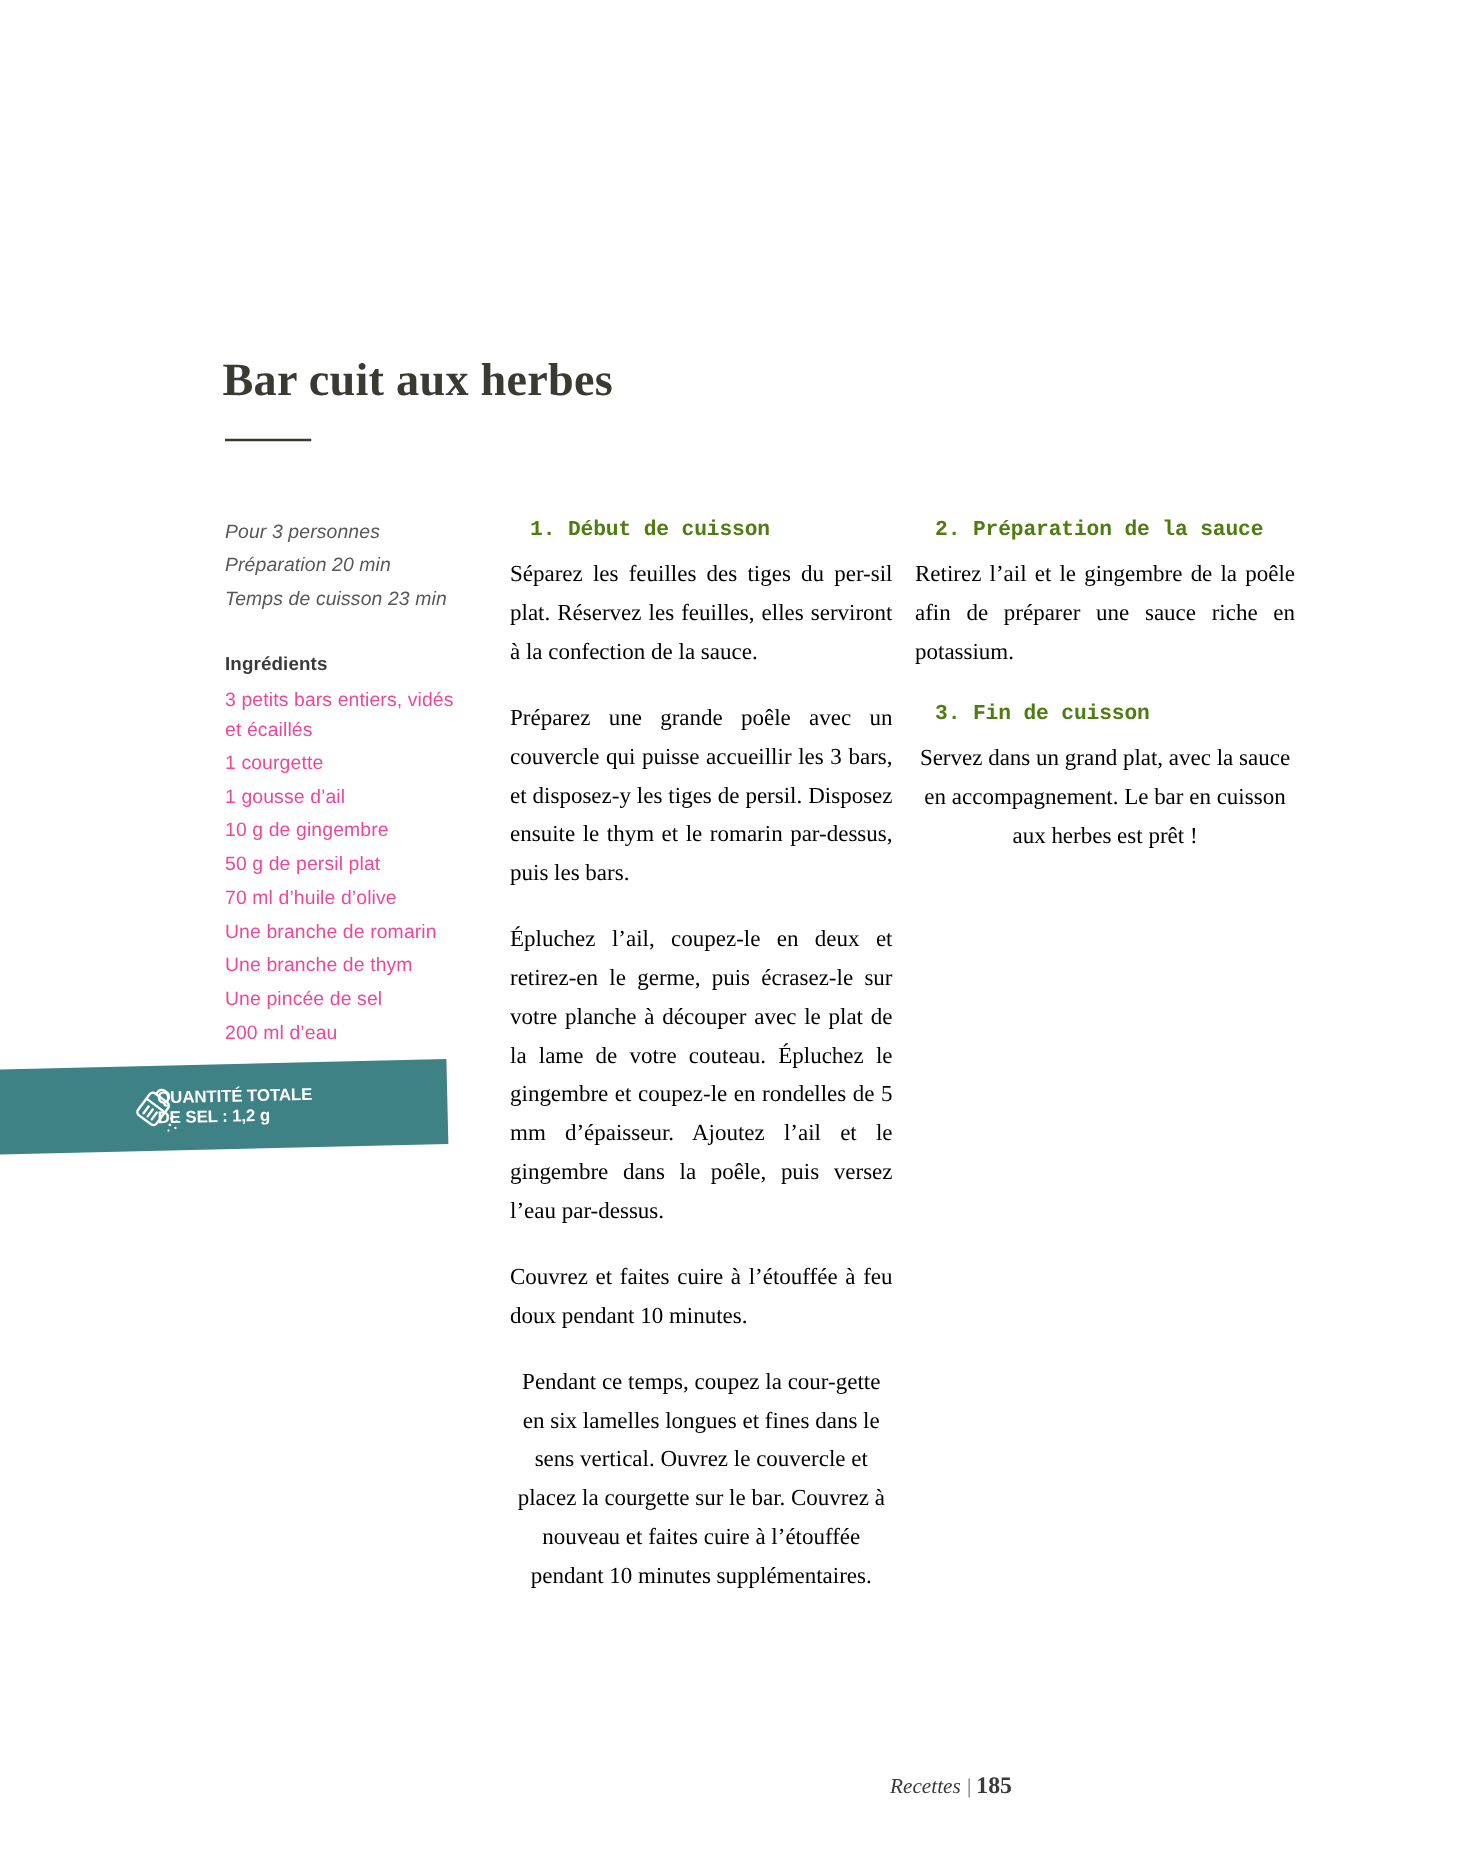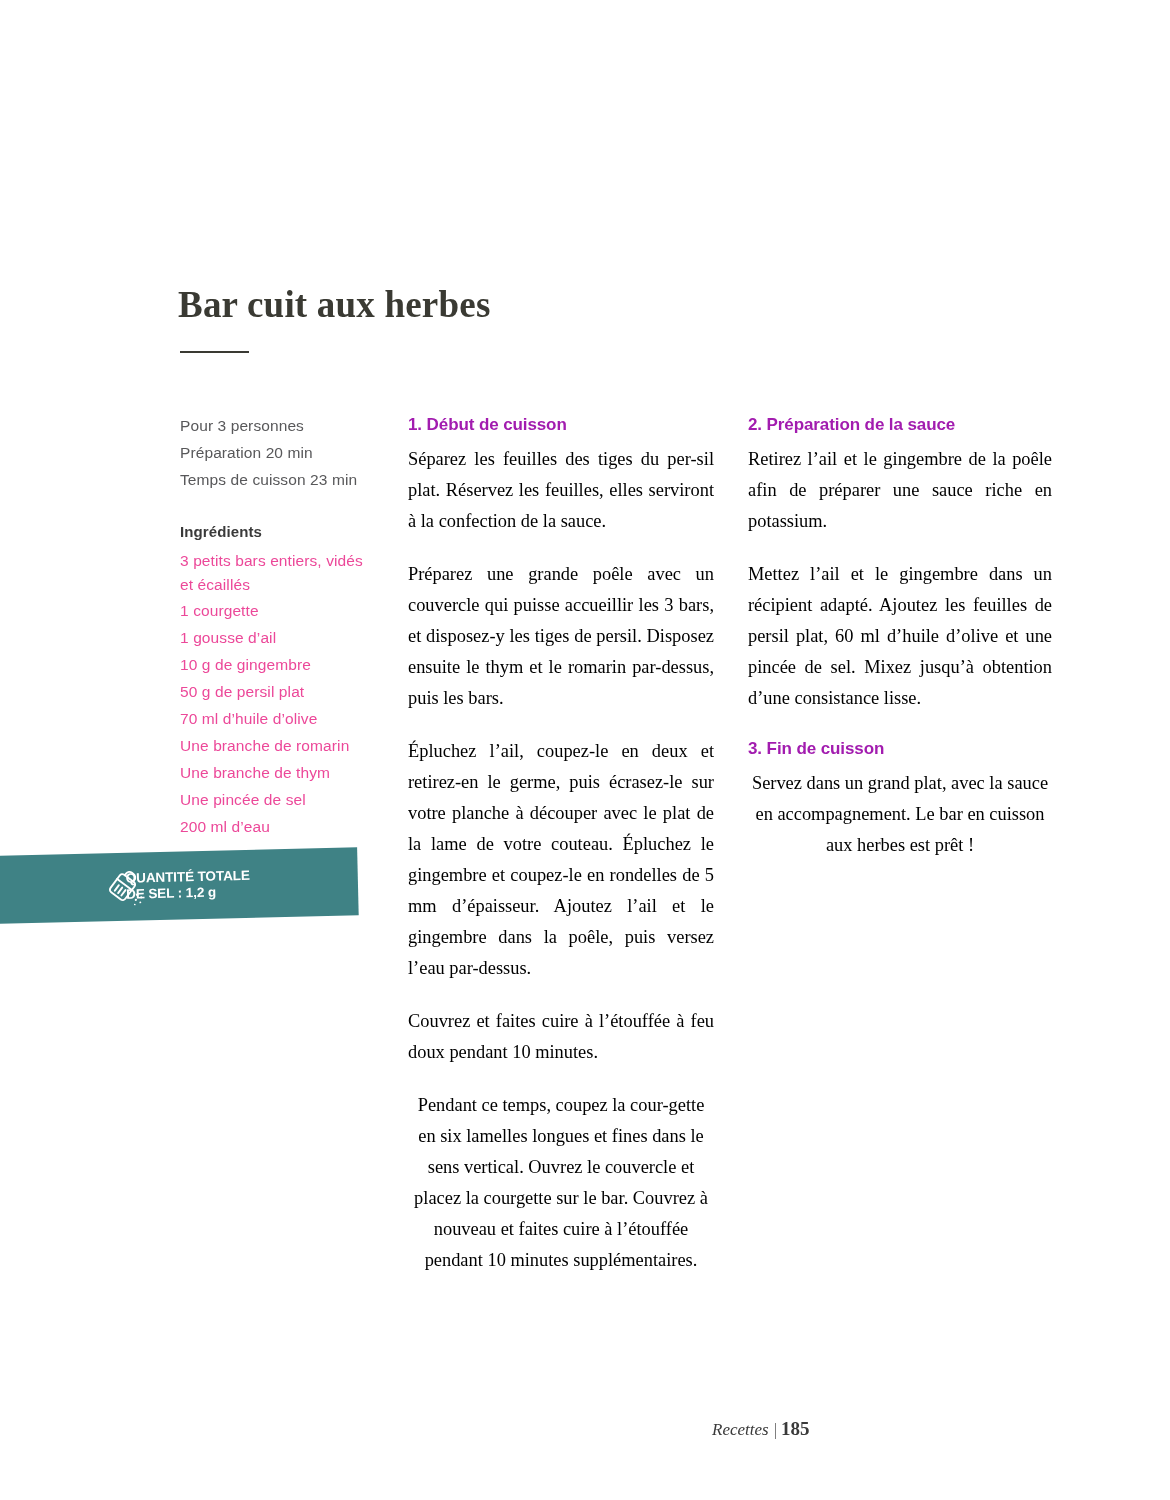--- a/index.html
+++ b/index.html
@@ -45,29 +45,30 @@
     background: #3a3a33;
   }
 
   
   .col {
     position: absolute;
     top: 412px;
   }
   .col-side  { left: 180px;  width: 200px; }
   .col-mid   { left: 408px;  width: 306px; }
-  .col-right { left: 748px;  width: 304px; }
+  .col-right { left: 732px;  width: 304px; }
 
   
   .meta-line {
     font-family: "Liberation Sans", sans-serif;
     font-size: 15.5px;
     line-height: 27px;
     color: #58585a;
     letter-spacing: 0.1px;
+    font-style: italic;
   }
   .ingredients-heading {
     font-family: "Liberation Sans", sans-serif;
     font-weight: bold;
     font-size: 15px;
     line-height: 22px;
     color: #3a3a3a;
     margin-top: 28px;
     margin-bottom: 6px;
     letter-spacing: 0.1px;
@@ -109,26 +110,26 @@
     font-size: 13.5px;
     line-height: 16px;
     color: #ffffff;
     letter-spacing: -0.1px;
     margin-left: 12px;
   }
   .salt-text .l2 { display: block; }
 
   
   .step-heading {
-    font-family: Liberation Sans, sans-serif;
+    font-family: Liberation Mono, monospace;
     font-weight: bold;
     font-size: 17px;
     line-height: 26px;
-    color: #a21caf;
-    margin: 0 0 6px 0;
+    color: #4d7c0f;
+    margin: 0 0 6px 16px;
     letter-spacing: -0.1px;
   }
   .para {
     font-family: "Liberation Serif", serif;
     font-size: 18.4px;
     line-height: 31px;
     color: #000000;
     text-align: justify;
     text-justify: inter-word;
     margin: 0 0 22px 0;
@@ -209,21 +210,20 @@
     <p class="para">Séparez les feuilles des tiges du per-sil plat. Réservez les feuilles, elles serviront à la confection de la sauce.</p>
     <p class="para">Préparez une grande poêle avec un couvercle qui puisse accueillir les 3 bars, et disposez-y les tiges de persil. Disposez ensuite le thym et le romarin par-dessus, puis les bars.</p>
     <p class="para">Épluchez l’ail, coupez-le en deux et retirez-en le germe, puis écrasez-le sur votre planche à découper avec le plat de la lame de votre couteau. Épluchez le gingembre et coupez-le en rondelles de 5 mm d’épaisseur. Ajoutez l’ail et le gingembre dans la poêle, puis versez l’eau par-dessus.</p>
     <p class="para">Couvrez et faites cuire à l’étouffée à feu doux pendant 10 minutes.</p>
     <p class="para last-left">Pendant ce temps, coupez la cour-gette en six lamelles longues et fines dans le sens vertical. Ouvrez le couvercle et placez la courgette sur le bar. Couvrez à nouveau et faites cuire à l’étouffée pendant 10 minutes supplémentaires.</p>
   </div>
 
   <div class="col col-right">
     <div class="step-heading">2. Préparation de la sauce</div>
     <p class="para">Retirez l’ail et le gingembre de la poêle afin de préparer une sauce riche en potassium.</p>
-    <p class="para">Mettez l’ail et le gingembre dans un récipient adapté. Ajoutez les feuilles de persil plat, 60 ml d’huile d’olive et une pincée de sel. Mixez jusqu’à obtention d’une consistance lisse.</p>
 
     <div class="step-heading block-gap">3. Fin de cuisson</div>
     <p class="para last-left">Servez dans un grand plat, avec la sauce en accompagnement. Le bar en cuisson aux herbes est prêt !</p>
   </div>
 
   <div class="footer">
     <span class="label">Recettes</span><span class="sep">|</span><span class="num">185</span>
   </div>
 
 </div>

